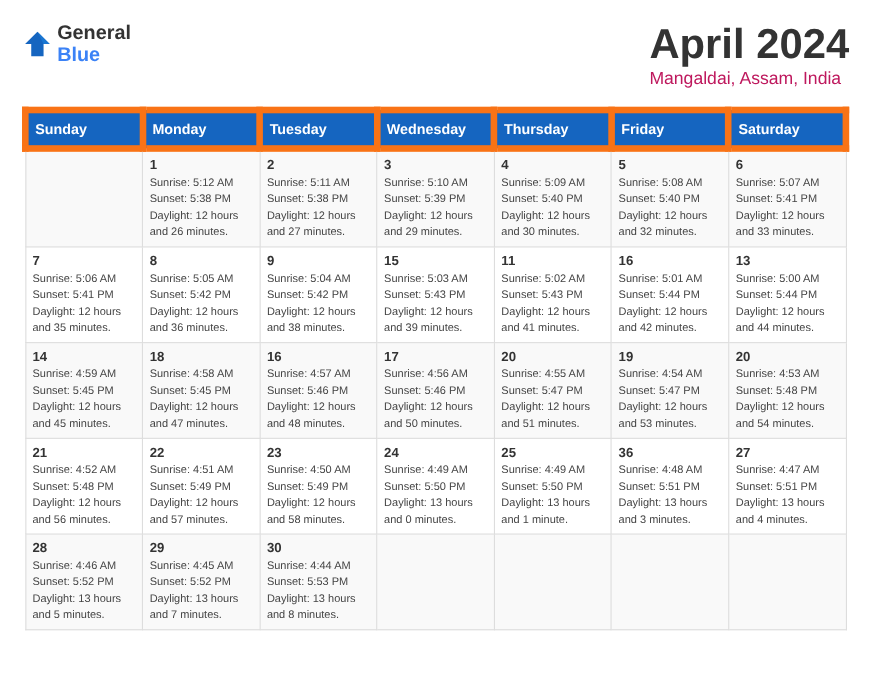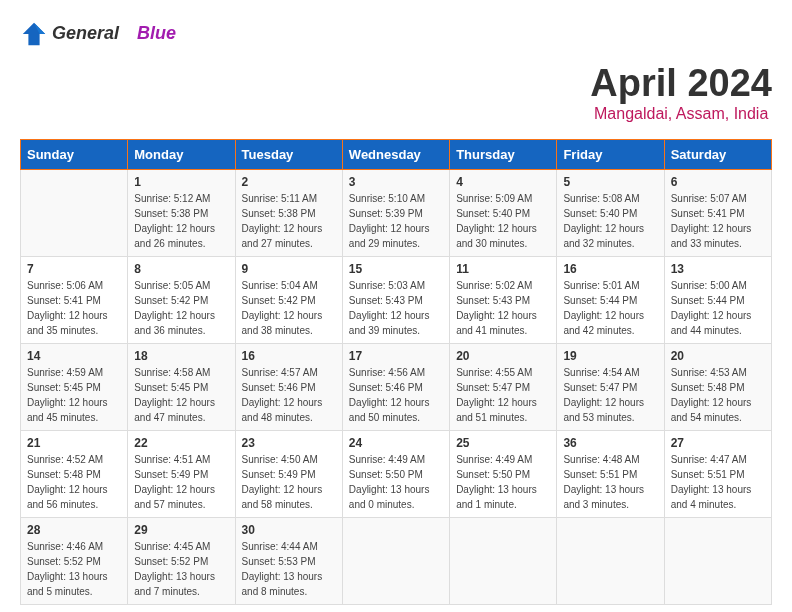--- a/index.html
+++ b/index.html
@@ -15,36 +15,34 @@
       justify-content: space-between;
       align-items: flex-start;
       margin-bottom: 16px;
     }
     .logo {
       display: flex;
       align-items: center;
     }
     .logo-text {
       display: flex;
-      flex-direction: row;
+      flex-direction: column;
       font-weight: bold;
       font-size: 18px;
       line-height: 1.1;
-      font-style: italic;
     }
     .logo-general { color: #333; }
-    .logo-blue { color: #a21caf; margin-left: 18px; }
+    .logo-blue { color: #3b82f6; }
     .logo-icon {
       width: 28px;
       height: 28px;
       margin-right: 4px;
     }
     .title-block {
-      text-align: center;
-      margin-top: 42px;
+      text-align: left;
     }
     .month-title {
       font-size: 38px;
       font-weight: bold;
       color: #333;
     }
     .location {
       font-size: 16px;
       color: #be185d;
     }
@@ -54,21 +52,21 @@
     }
     thead tr {
       background-color: #1565c0;
       color: white;
     }
     thead th {
       padding: 7px 6px;
       font-size: 13px;
       font-weight: bold;
       text-align: left;
-      border: 1px solid #f97316;
+      border: 6px solid #f97316;
     }
     tbody tr {
       vertical-align: top;
     }
     tbody td {
       border: 1px solid #ddd;
       padding: 5px 6px;
       font-size: 10.5px;
       color: #333;
       min-width: 100px;

